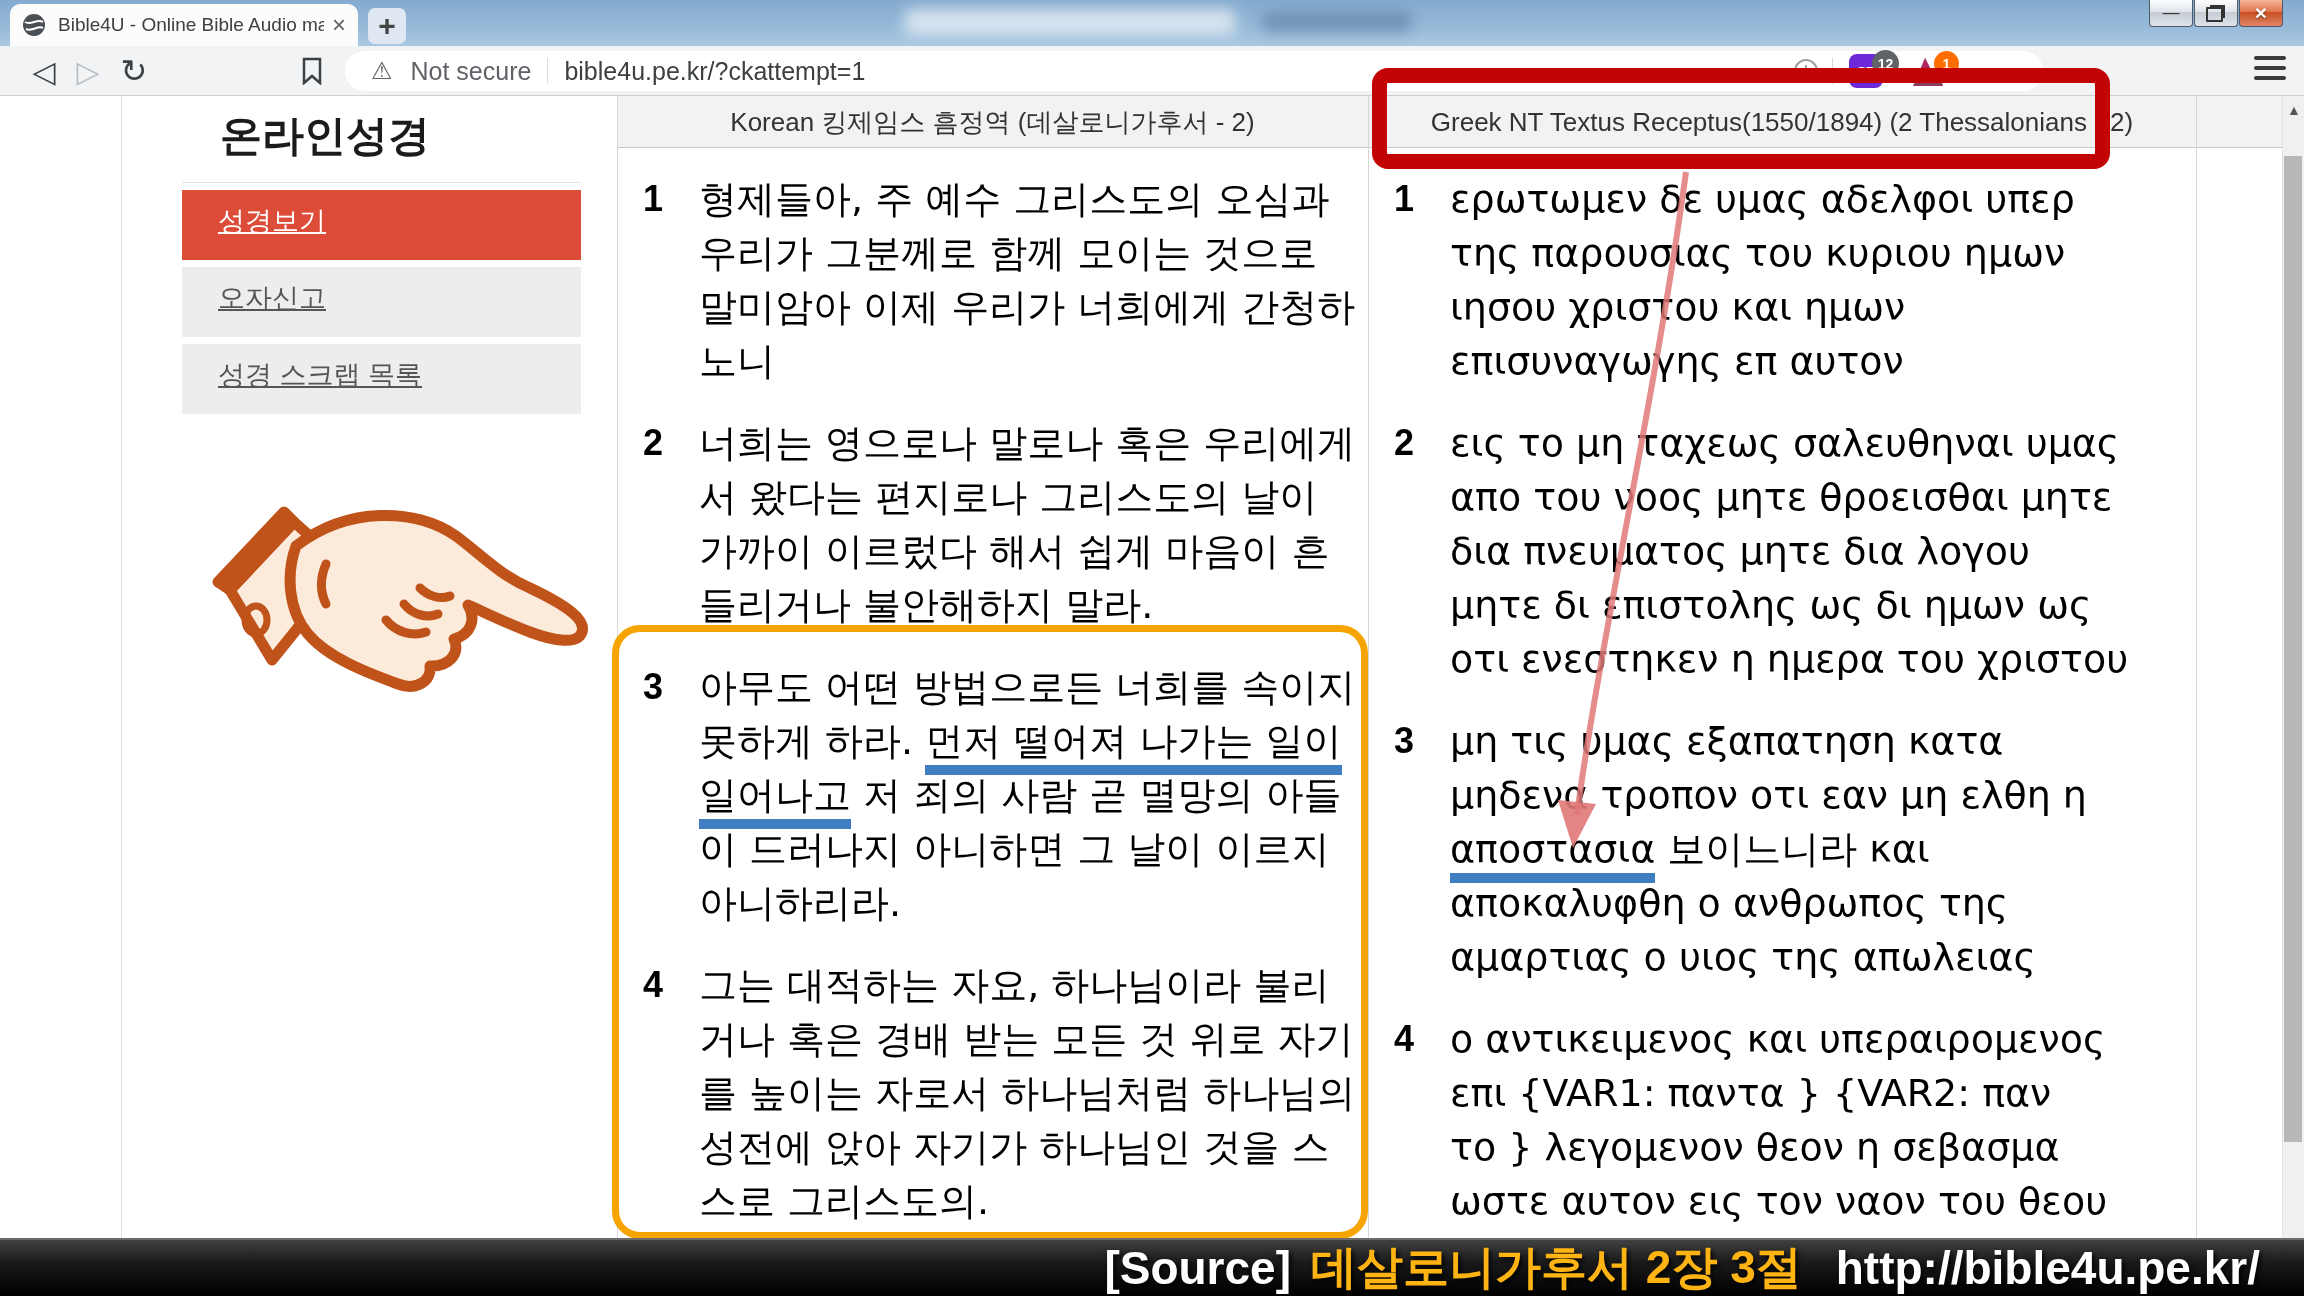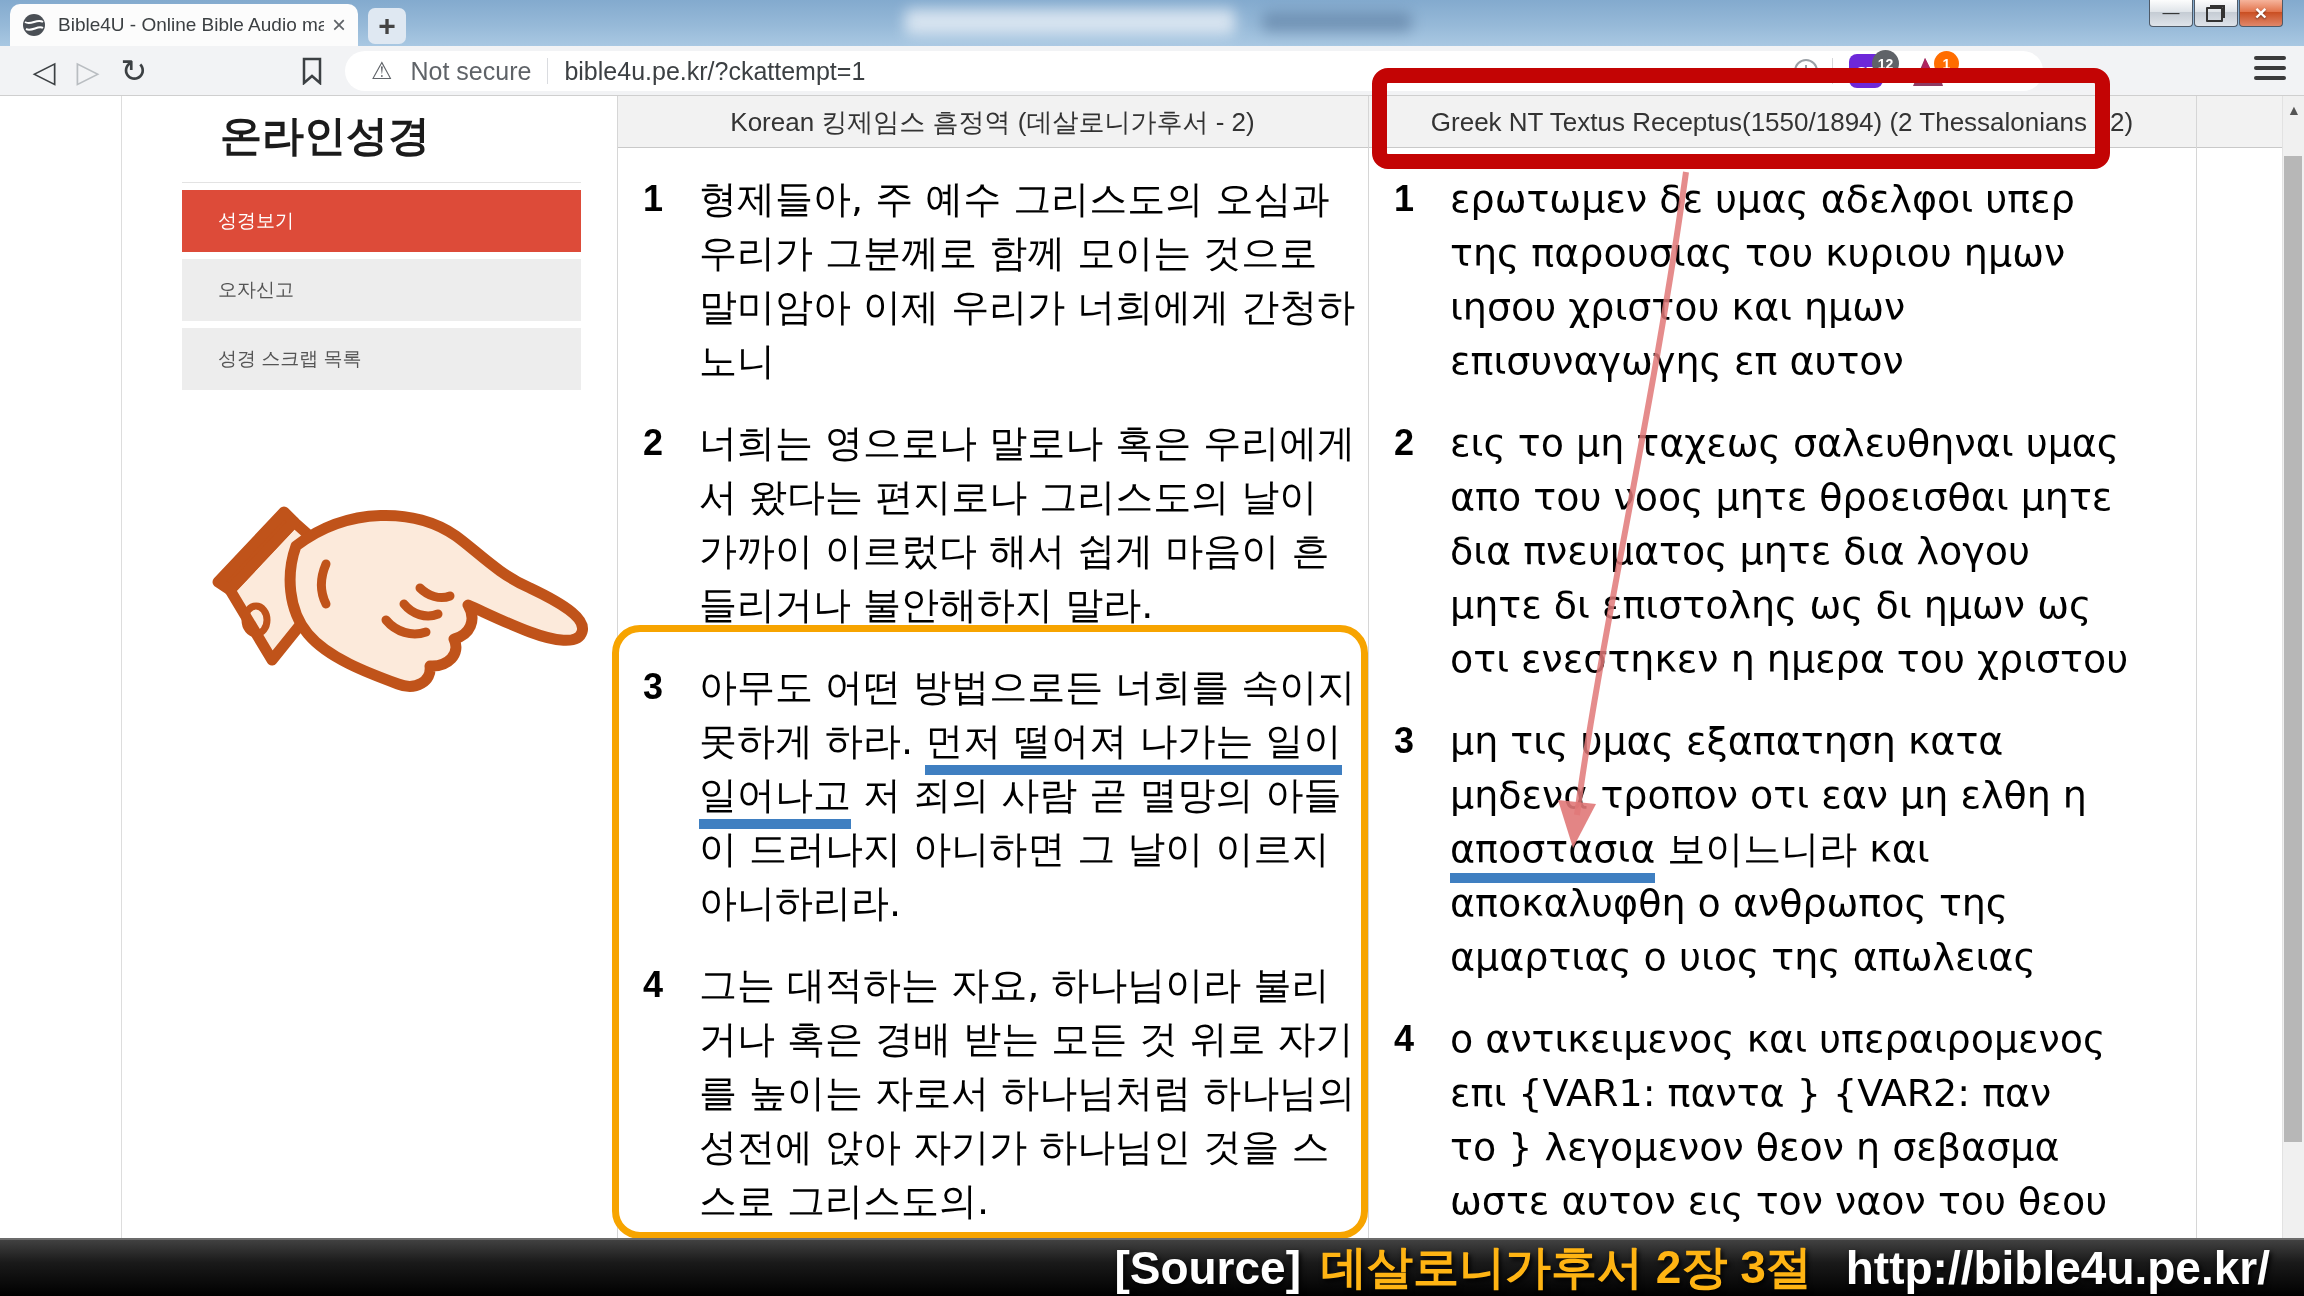--- a/index.html
+++ b/index.html
@@ -50,21 +50,21 @@
   .badge.b12{width:27px;height:27px;background:#5f6368;font-size:14px;right:-16px;top:-4px;}
   .exticon2{width:36px;height:34px;position:relative;margin-left:26px;}
   .badge.b1{width:25px;height:25px;background:#ff6d00;font-size:14px;right:-14px;top:-3px;}
   .menuburger{position:absolute;left:2254px;top:56px;width:32px;}
   .menuburger div{height:4px;background:#3b3b3b;border-radius:2px;margin-bottom:6px;}
   
   .pageedge{position:absolute;left:121px;top:96px;width:1px;height:1142px;background:#dddddd;}
   .sidebar{position:absolute;left:182px;top:96px;width:399px;}
   .sb-title{font-size:42px;font-weight:bold;color:#1b1b1b;padding:12px 0 18px 38px;}
   .sb-divider{height:1px;background:#e3e3e3;}
-  .sb-item{height:62px;line-height:62px;font-size:19px;padding-left:36px;margin-top:7px;background:#ededed;color:#555;}
+  .sb-item{height:70px;line-height:62px;font-size:27px;padding-left:36px;margin-top:7px;background:#ededed;color:#555;text-decoration:underline;}
   .sb-item.active{background:#dd4b39;color:#fff;}
   
   .headerband{position:absolute;left:617px;top:96px;width:1665px;height:52px;background:#f2f2f2;border-bottom:1px solid #c9c9c9;box-sizing:border-box;}
   .colheader{position:absolute;top:96px;height:52px;display:flex;align-items:center;justify-content:center;font-size:26px;color:#333;}
   .vborder{position:absolute;top:96px;width:1px;height:1142px;background:#d6d6d6;}
   .versehost{position:absolute;top:172px;}
   .verse{display:flex;margin-bottom:28px;color:#000;}
   .vnum{width:56px;flex:0 0 auto;font-size:36px;font-weight:600;line-height:54px;}
   .vbody{flex:1 1 auto;}
   .vline{height:54px;line-height:54px;font-size:38px;white-space:nowrap;font-family:"DejaVu Sans","Liberation Sans",sans-serif;}
@@ -75,21 +75,21 @@
   .scroll-thumb{position:absolute;left:2px;top:156px;width:18px;height:986px;background:#b7b7b7;}
   
   .orangebox{position:absolute;left:612px;top:625px;width:756px;height:614px;border:7px solid #f7a400;border-radius:28px;box-sizing:border-box;z-index:15;}
   .redbox{position:absolute;left:1372px;top:68px;width:738px;height:101px;border:15px solid #c30404;border-radius:16px;box-sizing:border-box;z-index:20;}
   .arrowsvg{position:absolute;left:0;top:0;width:2304px;height:1296px;z-index:16;pointer-events:none;}
   .handsvg{position:absolute;left:168px;top:462px;z-index:5;}
   
   .sourcebar{position:absolute;left:0;top:1238px;width:2304px;height:58px;z-index:30;
     background:linear-gradient(180deg,#414141 0%,#1a1a1a 40%,#000 100%);
     border-top:2px solid #6b6b6b;box-sizing:border-box;
-    display:flex;align-items:center;justify-content:flex-end;padding-right:34px;}
+    display:flex;align-items:center;justify-content:flex-end;padding-right:44px;}
   .sourcebar span{font-size:46px;font-weight:bold;text-shadow:2px 3px 5px rgba(0,0,0,.95);white-space:pre;}
   .src-prefix,.src-url{color:#ffffff;}
   .src-ref{color:#ffb413;margin:0 34px 0 20px;}
 </style>
 </head>
 <body>
 
 <div class="titlebar">
   <div class="smudge1"></div>
   <div class="smudge2"></div>

